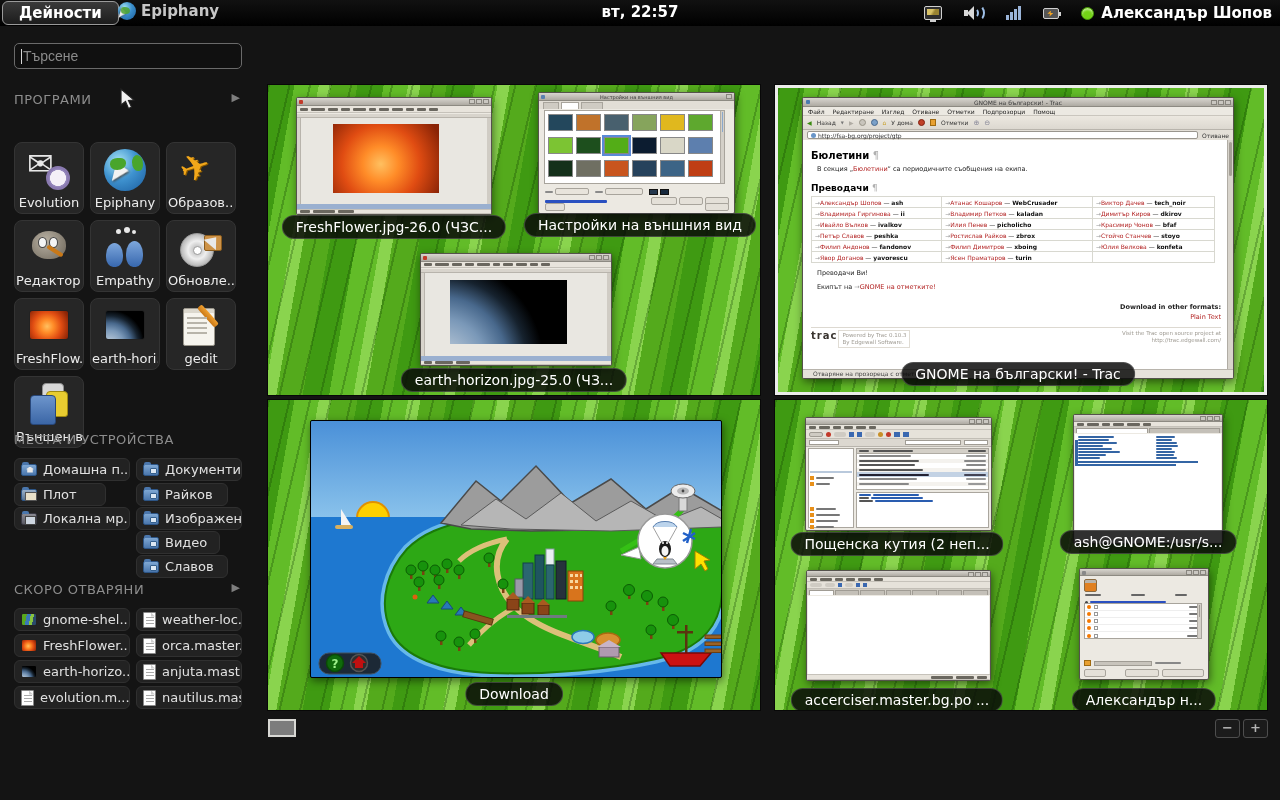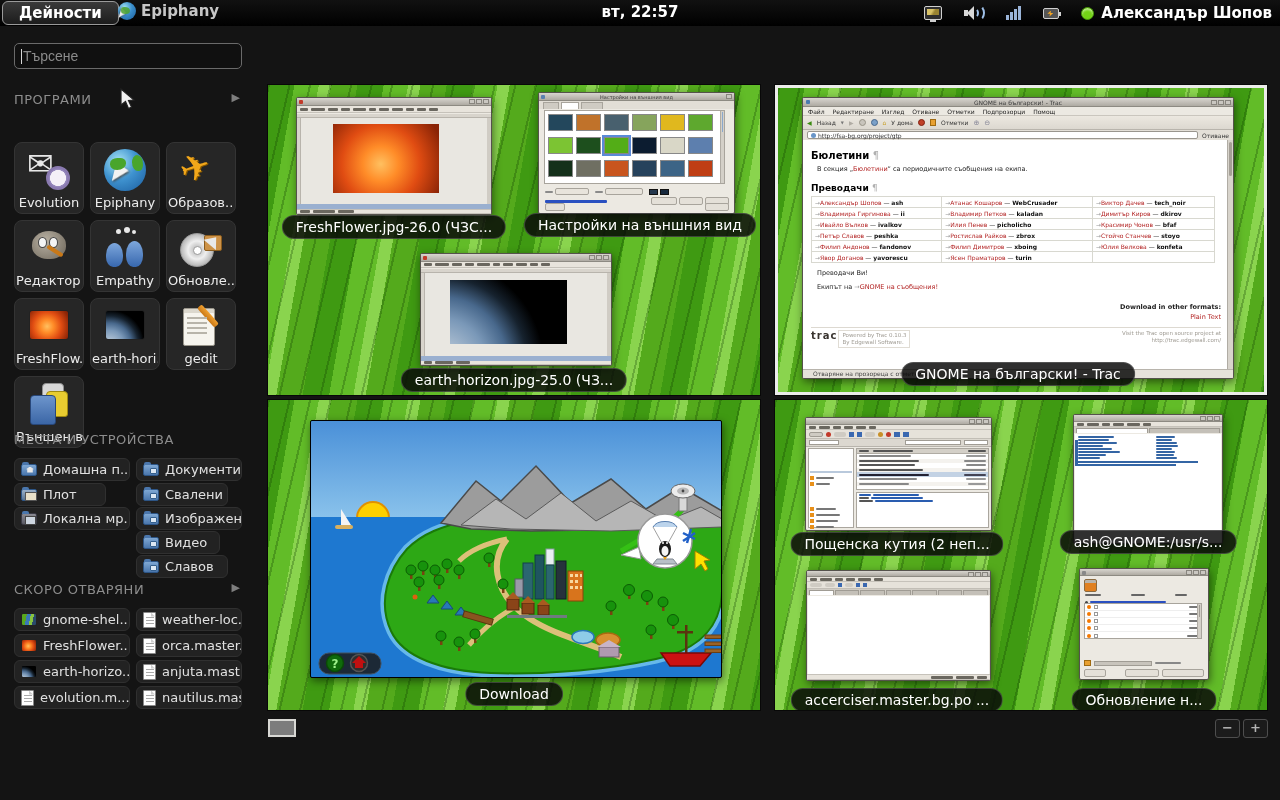--- a/index.html
+++ b/index.html
@@ -337,21 +337,21 @@
   <div class="pill" style="left:136px;top:432px;width:106px">
     <span class="fold">
         <i class="emb"></i>
       </span>
       <span>Документи</span>
     </div>
   <div class="pill" style="left:136px;top:457px;width:92px">
     <span class="fold">
         <i class="emb"></i>
       </span>
-      <span>Свалени</span>
+      <span>Райков</span>
     </div>
   <div class="pill" style="left:136px;top:481px;width:106px">
     <span class="fold">
         <i class="emb"></i>
       </span>
       <span>Изображен...</span>
     </div>
   <div class="pill" style="left:136px;top:505px;width:84px">
     <span class="fold">
         <i class="emb"></i>
@@ -614,21 +614,21 @@
           <td><span class="la">→</span><span class="rlink">Юлия Велкова</span><span> — </span><b>konfeta</b></td>
         </tr>
         <tr>
           <td><span class="la">→</span><span class="rlink">Явор Доганов</span><span> — </span><b>yavorescu</b></td>
           <td><span class="la">→</span><span class="rlink">Ясен Праматаров</span><span> — </span><b>turin</b></td>
           <td></td>
         </tr>
       </tbody>
         </table>
       <div style="margin:6px 0 0 6px">Преводачи Ви!</div>
-      <div style="margin:6px 0 0 6px"><span>Екипът на </span><span class="la">→</span><span class="rlink">GNOME на съобщения!</span></div>
+      <div style="margin:6px 0 0 6px"><span>Екипът на </span><span class="la">→</span><span class="rlink">GNOME на отметките!</span></div>
       <div class="center" style="margin-top:12px;font-weight:bold">Download in other formats:</div>
       <div class="center rlink" style="margin-top:2px">Plain Text</div>
       <div class="bfooter">
         <div style="display:flex;gap:1px;align-items:flex-start">
           <span class="traclogo">trac</span>
           <span class="gray5" style="border:1px solid #e0dcd4;padding:1px 3px"><span>Powered by Trac 0.10.3</span><br><span>By Edgewall Software.</span></span>
         </div>
         <div class="gray5" style="text-align:right"><span>Visit the Trac open source project at</span><br><span>http://trac.edgewall.com/</span></div>
       </div>
     </div>
@@ -1115,21 +1115,21 @@
       <i style="width:7px;height:6px;background:#e8a030;border:1px solid #a06a10"></i>
       <i style="width:58px;height:5px;background: #c8c4bc;border:1px solid #a09c94"></i>
       <i class="b" style="width:26px;background:#888"></i>
     </div>
     <div class="row" style="position:absolute;left:4px;right:4px;bottom:2px;gap:3px">
       <i style="width:22px;height:8px;background:#e4e0d8;border:1px solid #a8a49c;border-radius:2px"></i>
       <i style="width:34px;height:8px;background:#e4e0d8;border:1px solid #a8a49c;border-radius:2px;margin-left:auto"></i>
       <i style="width:42px;height:8px;background:#e4e0d8;border:1px solid #a8a49c;border-radius:2px"></i>
     </div>
   </div>
-  <div class="caption" style="left:369px;top:288px">Обновление н...</div>
+  <div class="caption" style="left:369px;top:288px">Александър н...</div>
 </div>
 
 <div class="handle"></div>
 <div class="wsbtn" style="left:1215px">−</div>
 <div class="wsbtn" style="left:1243px">+</div>
 
 <style>
   .wp { width:25px; height:17px; border:1px solid #888; display:block; }
   .wp.sel { outline:2px solid #5a8ad8; }
 </style>

